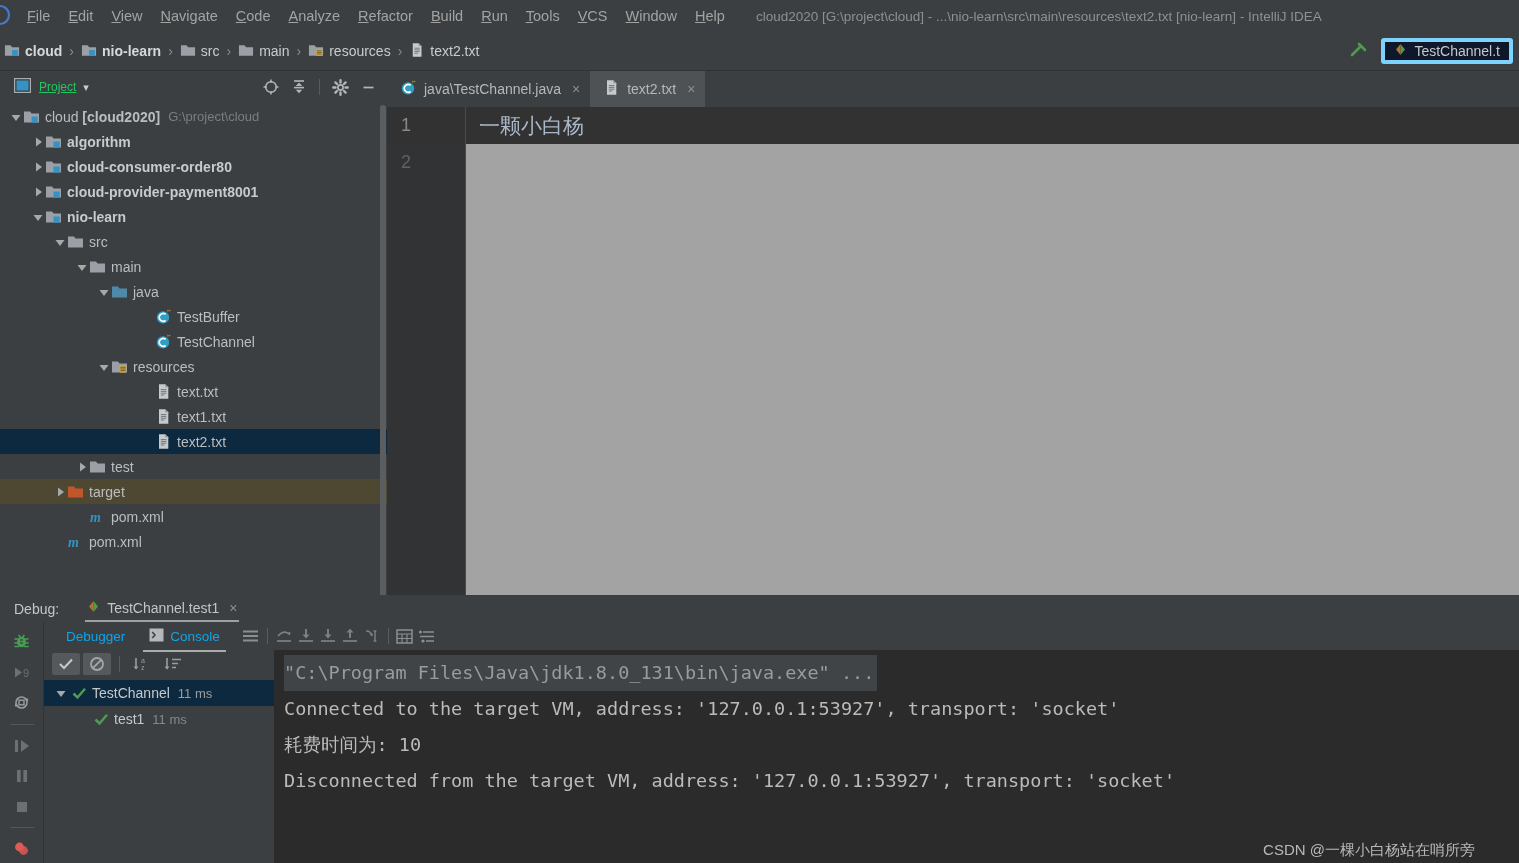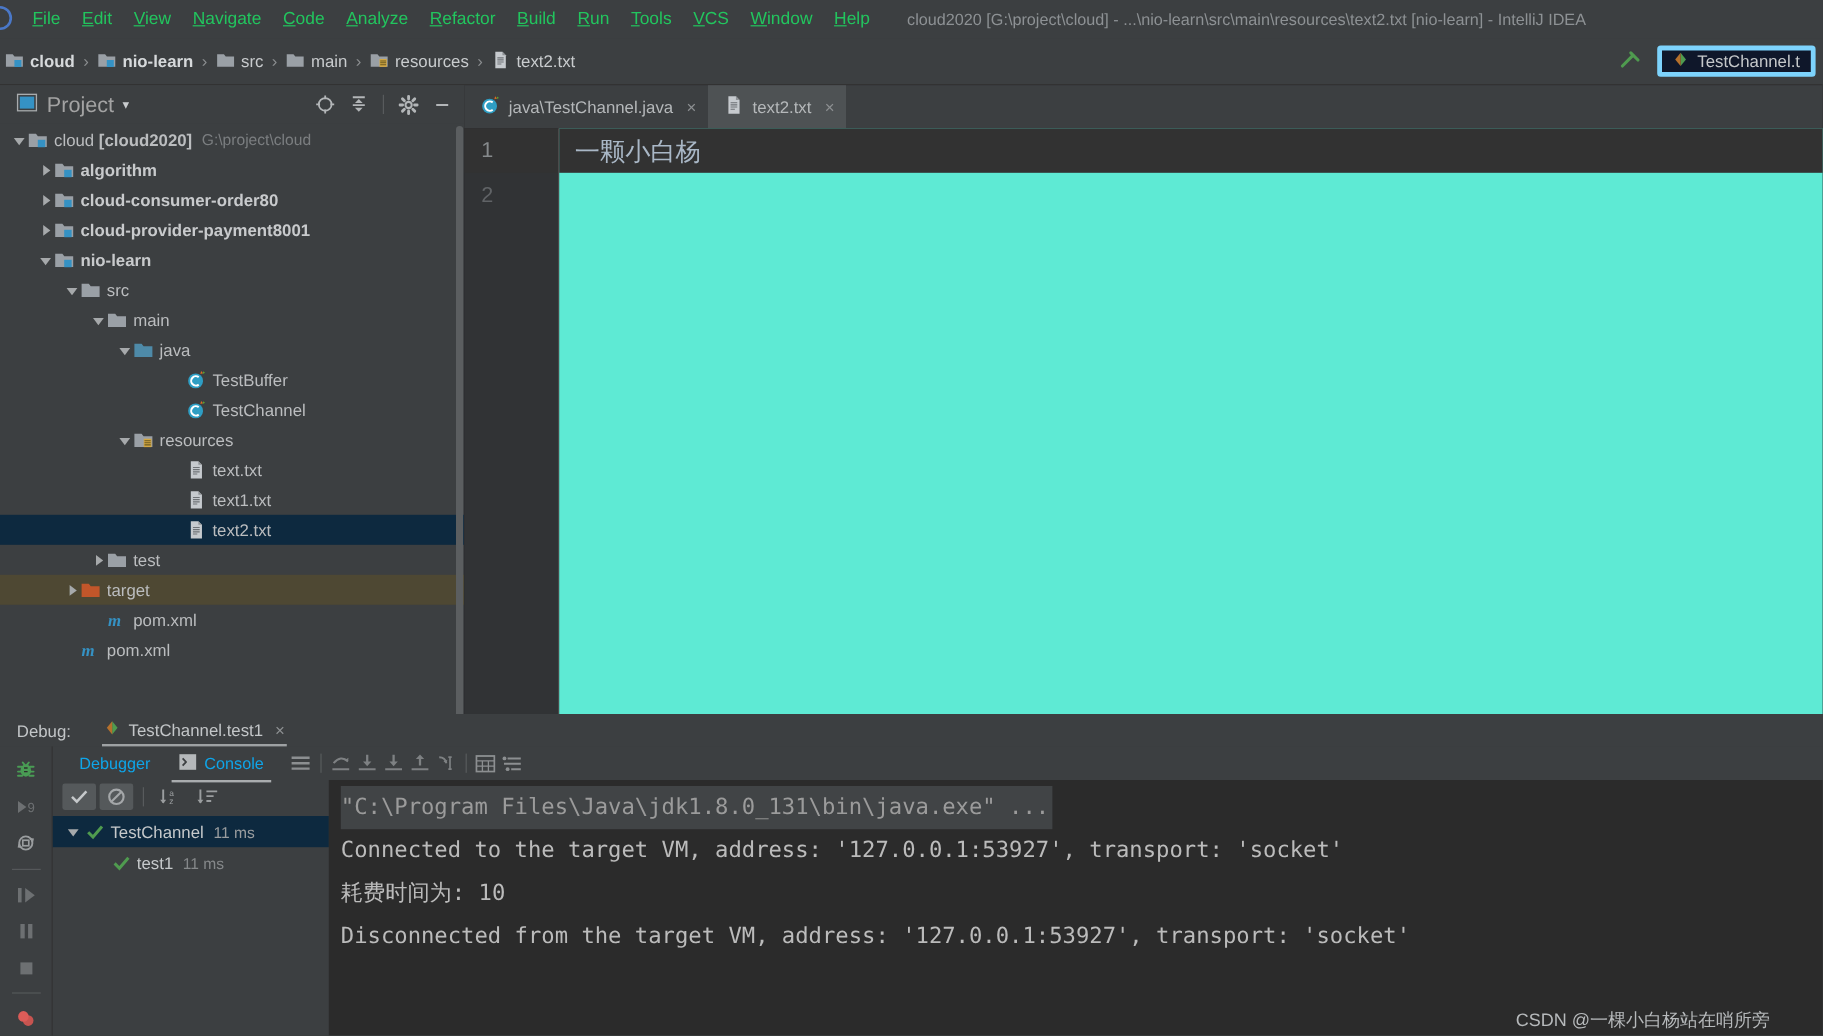--- a/index.html
+++ b/index.html
@@ -15,21 +15,21 @@
 
   
   .menubar {
     position:absolute; left:0; top:0; width:1519px; height:32px;
     background:#3c3f41; display:flex; align-items:center;
   }
   .ij-logo {
     width:22px; height:26px; margin-left:-4px; position:relative; flex:0 0 auto;
   }
   .menu-item {
-    padding:4px 9px; font-size:14.5px; color:#22c55e; cursor:default;
+    padding:4px 9px; font-size:14.5px; color:#a3a3a3; cursor:default;
     white-space:nowrap;
   }
   .menu-item u { text-decoration:underline; }
   .win-title {
     margin-left:22px; font-size:13.5px; color:#8d9194; white-space:nowrap;
   }
 
   
   .navbar {
     position:absolute; left:0; top:32px; width:1519px; height:39px;
@@ -60,21 +60,21 @@
 
   
   .projpanel {
     position:absolute; left:0; top:71px; width:387px; height:524px;
     background:#3c3f41; display:flex; flex-direction:column;
   }
   .proj-header {
     height:32px; display:flex; align-items:center; padding:0 6px 0 14px;
     background:#3c3f41; flex:0 0 auto;
   }
-  .proj-title { font-size:18px; color:#a3a3a3; margin-left:8px; }
+  .proj-title { font-size:12px; color:#22c55e; margin-left:8px;text-decoration:underline; }
   .proj-header-tools { margin-left:auto; display:flex; align-items:center; gap:2px; }
   .tool-btn {
     width:26px; height:24px; display:flex; align-items:center; justify-content:center;
     cursor:default;
   }
   .vsep { width:1px; height:16px; background:#585b5d; margin:0 5px; }
 
   .tree {
     flex:1 1 auto; background:#3c3f41; position:relative; overflow:hidden;
     padding-top:1px;
@@ -118,21 +118,21 @@
   .gutter {
     width:79px; background:#313335; flex:0 0 auto; position:relative;
     border-right:1px solid #4b4b4b;
   }
   .gutter .ln {
     height:37px; display:flex; align-items:center; justify-content:flex-start;
     padding-left:14px; font-size:18px; color:#606366;
   }
   .gutter .ln.cur { color:#868a8c; background:#323232; }
   .code {
-    flex:1 1 auto; position:relative; background:#5eead4;
+    flex:1 1 auto; position:relative; background:#a3a3a3;
   }
   .code .cline {
     height:37px; display:flex; align-items:center; padding-left:13px;
     font-size:21px; color:#a9b7c6;
   }
   .code .cline.cur { background:#323232; }
 
   
   .debugpanel {
     position:absolute; left:0; top:595px; width:1519px; height:268px;

